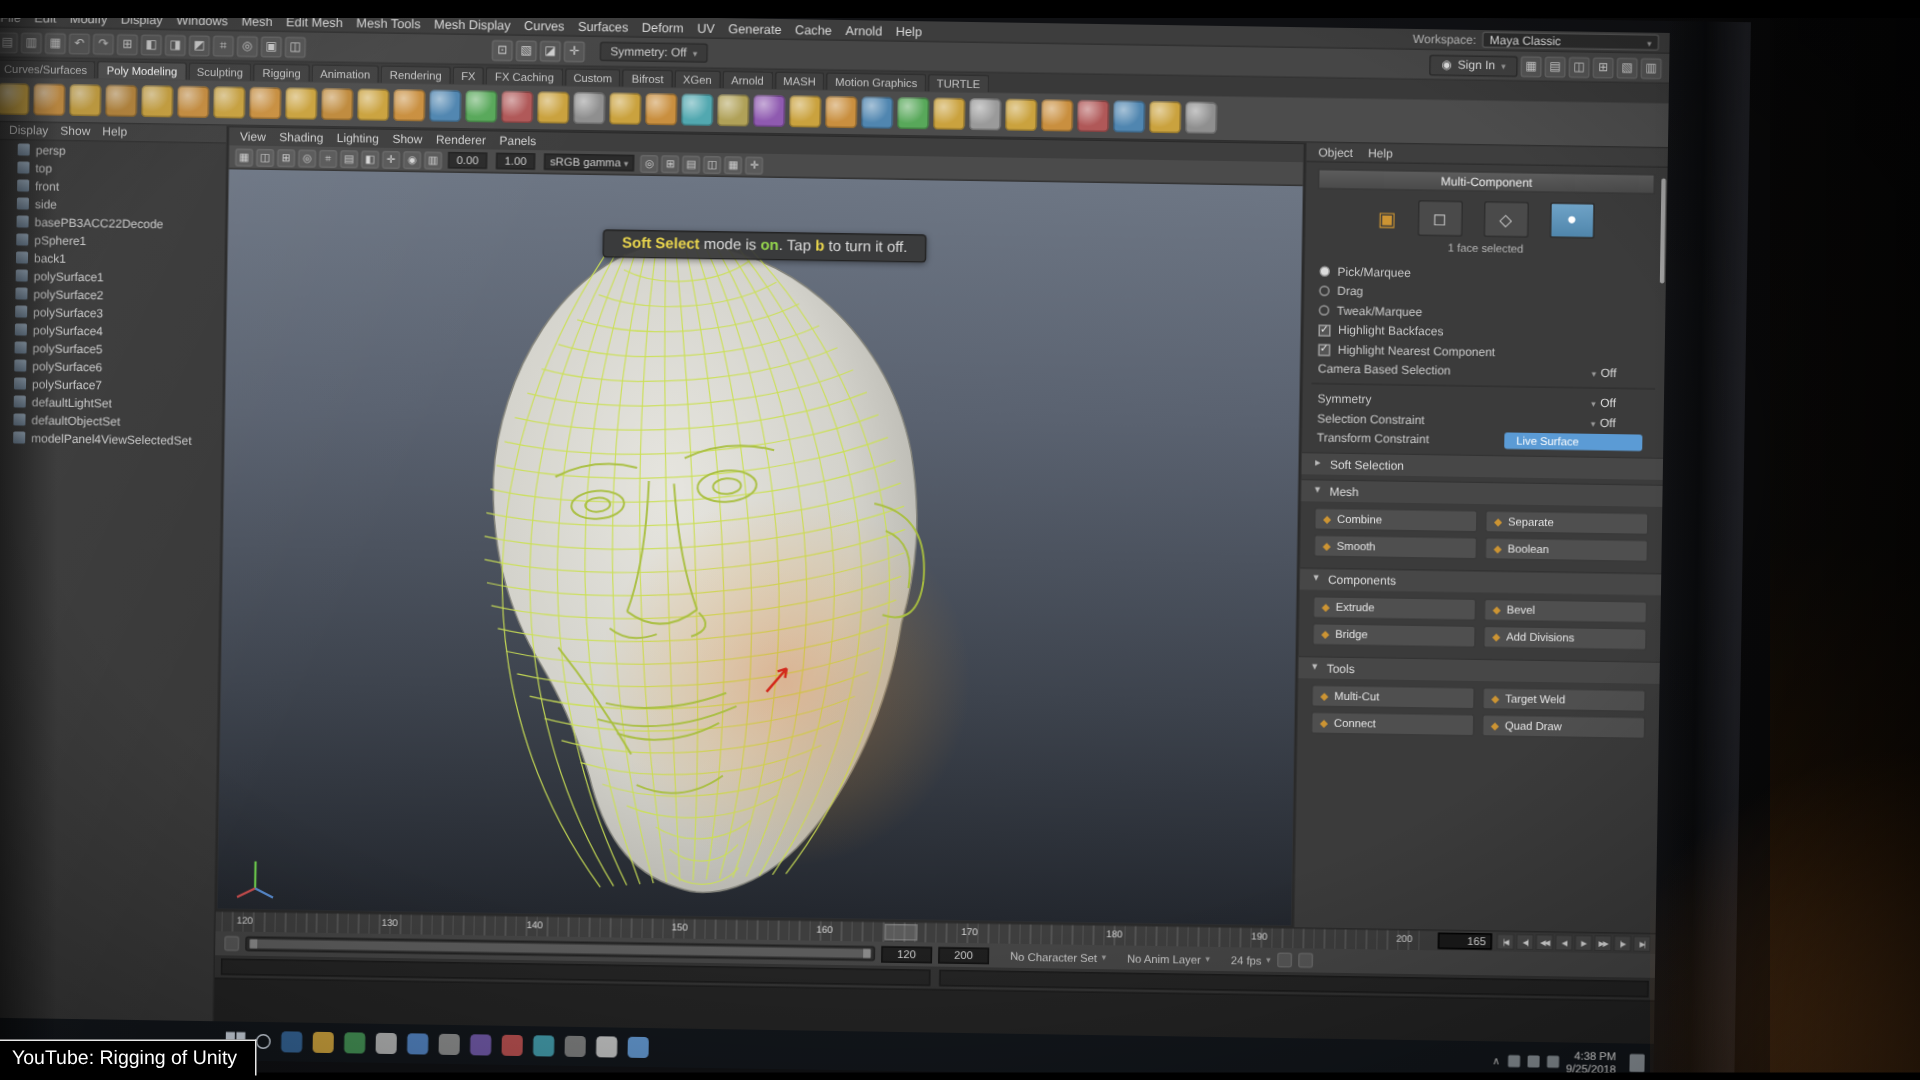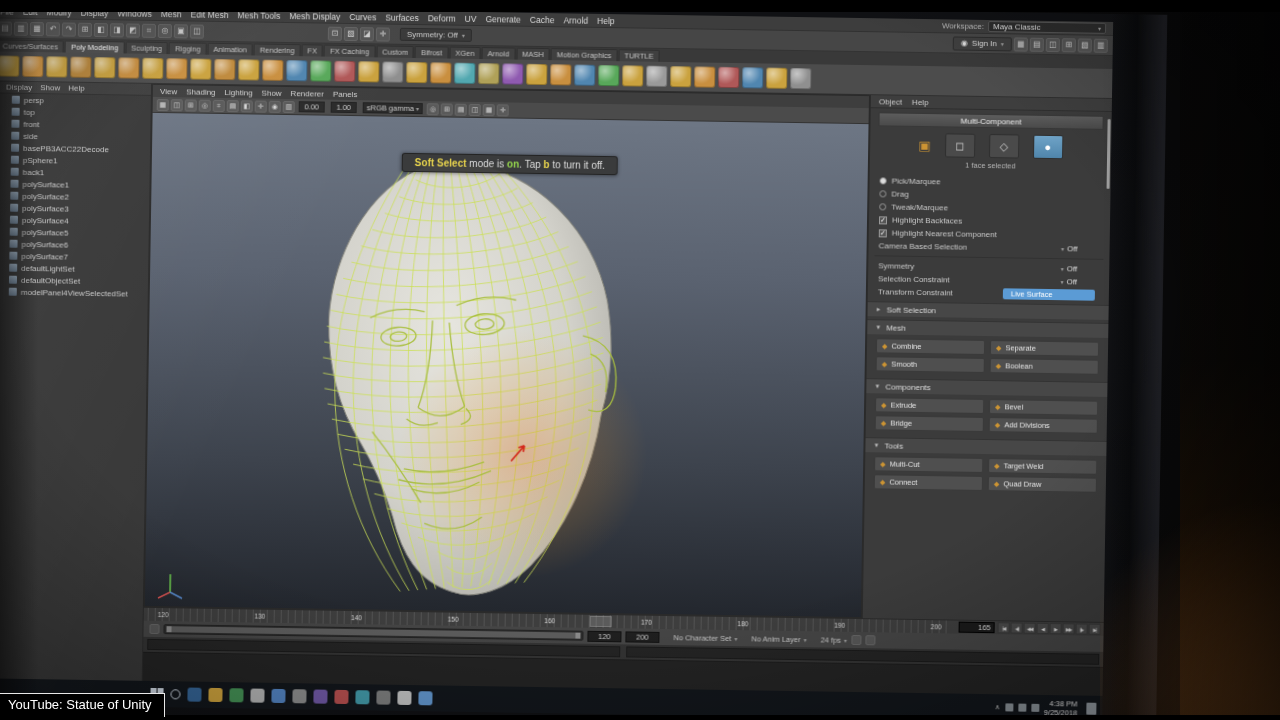--- a/index.html
+++ b/index.html
@@ -874,14 +874,14 @@
     </div>
     <div class="bezel"></div>
     <div class="glare"></div>
   </div>
 
   <div class="photo-right"></div>
   <div class="photo-glow"></div>
   <div class="lb-top"></div>
   <div class="lb-bottom"></div>
   <div class="vignette"></div>
-  <div class="caption">YouTube: Statue of Unity</div>
+  <div class="caption">YouTube: Rigging of Unity</div>
 </div>
 
 </body></html>

